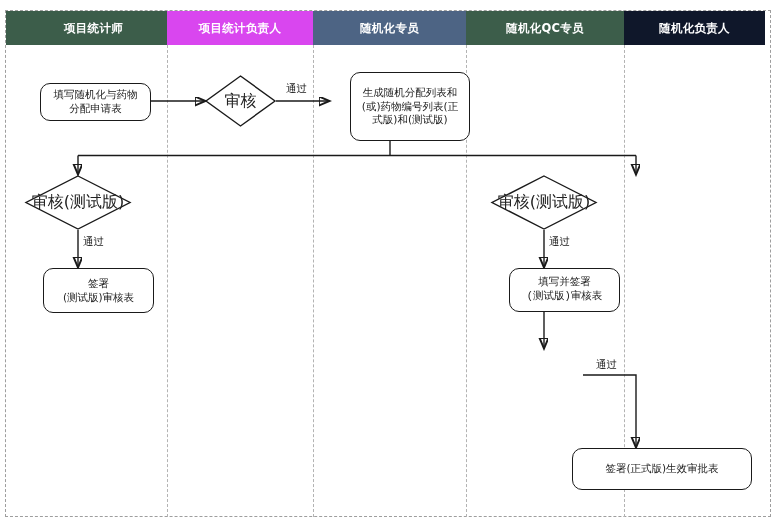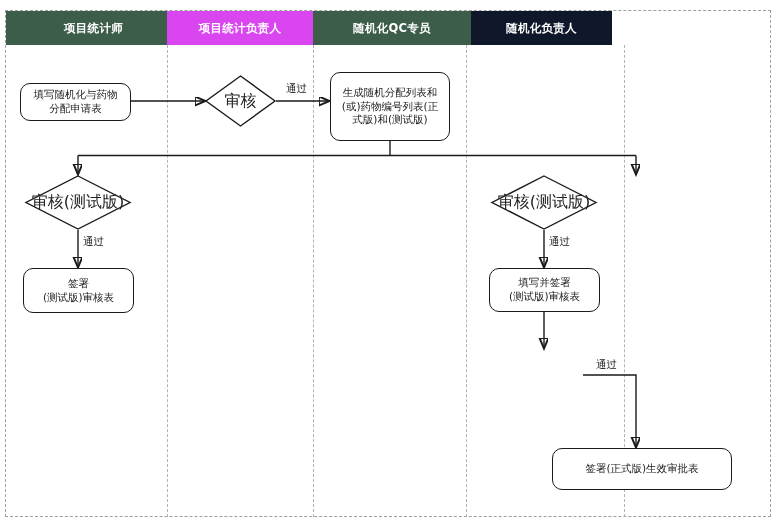--- a/index.html
+++ b/index.html
@@ -66,20 +66,21 @@
     text-align: center;
     color: #222222;
     font-size: 10.5px;
     line-height: 1.32;
     background: #ffffff;
   }
   .proc {
     border: 1.4px solid #1a1a1a;
     border-radius: 10px;
     padding: 18px 4px;
+    margin-left: 20px;
   }
   .diamond-wrap {
     position: absolute;
   }
   .diamond-wrap svg {
     position: absolute;
     left: 0;
     top: 0;
     overflow: visible;
   }
@@ -128,20 +129,23 @@
 
   <div class="frame"></div>
 
   <div class="lane-header-row">
     <div class="lane-header" style="width:161px;background:#3c5d4a;padding-left:14px;">
       <span>项目统计师</span>
     </div>
     <div class="lane-header" style="width:146px;background:#d946ef;">
       <span>项目统计负责人</span>
     </div>
+    <div class="lane-header" style="width:153px;background:#4d6484;">
+      <span>随机化专员</span>
+    </div>
     <div class="lane-header" style="width:158px;background:#3c5d4a;">
       <span>随机化QC专员</span>
     </div>
     <div class="lane-header" style="width:141px;background:#0f172a;">
       <span>随机化负责人</span>
     </div>
   </div>
 
   <div class="lane-sep" style="left:167px;"></div>
   <div class="lane-sep" style="left:313px;"></div>
@@ -212,21 +216,21 @@
     </div>
   </div>
 
   <div class="diamond-wrap" style="left:491px;top:175px;width:106px;height:55px;">
     <svg width="106" height="55" viewBox="0 0 106 55" xmlns="http://www.w3.org/2000/svg">
       <polygon points="53,1 105,27.5 53,54 1,27.5" fill="#ffffff" stroke="#1a1a1a" stroke-width="1.4"></polygon>
     </svg>
     <div class="diamond-label">审核(测试版)</div>
   </div>
 
-  <div class="node proc" style="left:489px;top:268px;width:111px;height:44px;">
+  <div class="node proc" style="left:489px;top:268px;width:111px;height:44px;font-family:Liberation Mono, monospace;">
     <div>
       <div>填写并签署</div>
       <div>(测试版)审核表</div>
     </div>
   </div>
 
 
   <div class="node proc" style="left:552px;top:448px;width:180px;height:42px;">
     <div>签署(正式版)生效审批表</div>
   </div>

